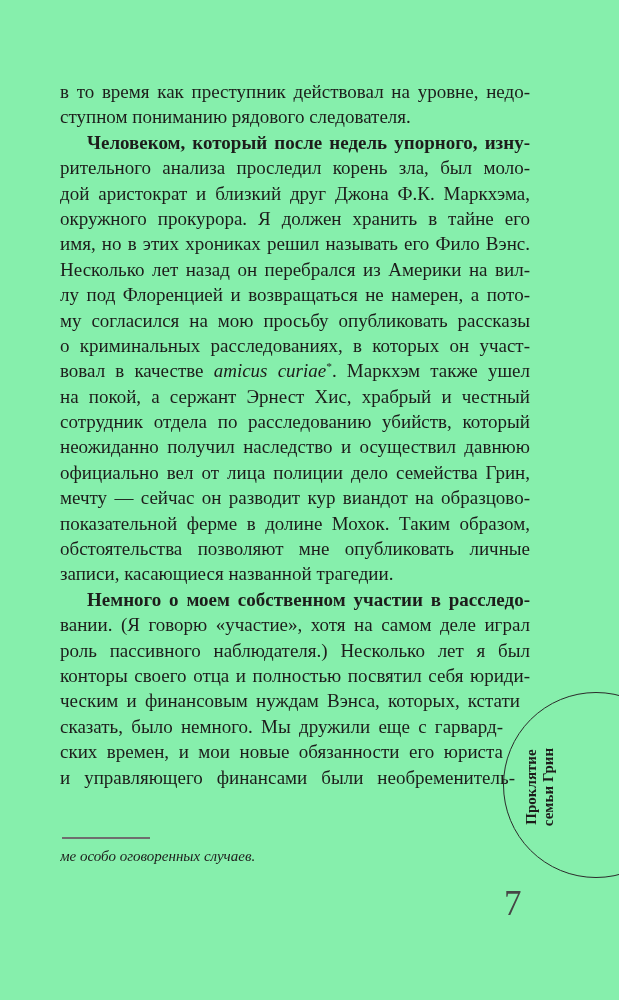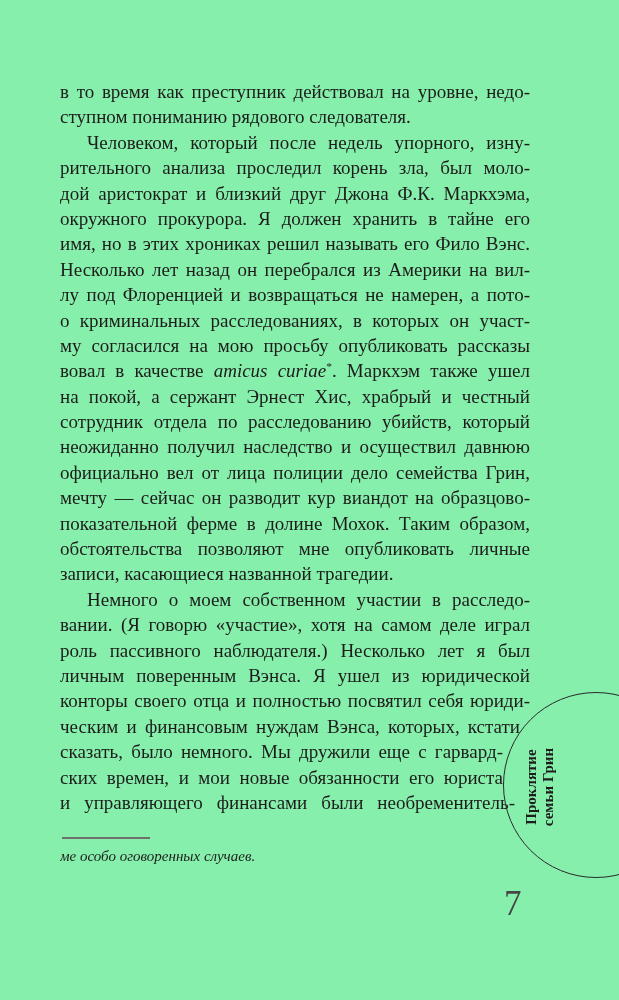--- a/index.html
+++ b/index.html
@@ -22,21 +22,21 @@
     width: 470px;
     font-size: 19px;
   }
   .line {
     height: 25.4px;
     line-height: 25.4px;
     text-align: justify;
     overflow: hidden;
   }
   .j::after { content: ""; display: inline-block; width: 100%; height: 0; }
-  .line.ind { text-indent: 27px; }
+  .line.ind { text-indent: 27px; font-weight: bold; }
 
   i { font-style: italic; }
   sup { font-size: 60%; line-height: 0; vertical-align: super; }
 
   
   .rule {
     position: absolute;
     left: 62px;
     top: 837px;
     width: 88px;
@@ -98,35 +98,34 @@
   <div class="body-text">
       <div class="line j">в то время как преступник действовал на уровне, недо-</div>
       <div class="line">ступном пониманию рядового следователя.</div>
       <div class="line j ind">Человеком, который после недель упорного, изну-</div>
       <div class="line j">рительного анализа проследил корень зла, был моло-</div>
       <div class="line j">дой аристократ и близкий друг Джона Ф.К. Маркхэма,</div>
       <div class="line j">окружного прокурора. Я должен хранить в тайне его</div>
       <div class="line j">имя, но в этих хрониках решил называть его Фило Вэнс.</div>
       <div class="line j">Несколько лет назад он перебрался из Америки на вил-</div>
       <div class="line j">лу под Флоренцией и возвращаться не намерен, а пото-</div>
+      <div class="line j">му согласился на мою просьбу опубликовать рассказы</div>
       <div class="line j">о криминальных расследованиях, в которых он участ-</div>
-      <div class="line j">му согласился на мою просьбу опубликовать рассказы</div>
       <div class="line j"><span>вовал в качестве </span><i>amicus curiae</i><sup>*</sup><span>. Маркхэм также ушел</span></div>
       <div class="line j">на покой, а сержант Эрнест Хис, храбрый и честный</div>
       <div class="line j">сотрудник отдела по расследованию убийств, который</div>
       <div class="line j">неожиданно получил наследство и осуществил давнюю</div>
       <div class="line j">официально вел от лица полиции дело семейства Грин,</div>
       <div class="line j">мечту — сейчас он разводит кур виандот на образцово-</div>
       <div class="line j">показательной ферме в долине Мохок. Таким образом,</div>
       <div class="line j">обстоятельства позволяют мне опубликовать личные</div>
       <div class="line">записи, касающиеся названной трагедии.</div>
       <div class="line j ind">Немного о моем собственном участии в расследо-</div>
       <div class="line j">вании. (Я говорю «участие», хотя на самом деле играл</div>
       <div class="line j">роль пассивного наблюдателя.) Несколько лет я был</div>
-      <div class="line j">личным поверенным Вэнса. Я ушел из юридической</div>
       <div class="line j">конторы своего отца и полностью посвятил себя юриди-</div>
       <div class="line j" style="padding-right: 10px;">ческим и финансовым нуждам Вэнса, которых, кстати</div>
       <div class="line j" style="padding-right: 27px;">сказать, было немного. Мы дружили еще с гарвард-</div>
       <div class="line j" style="padding-right: 27px;">ских времен, и мои новые обязанности его юриста</div>
       <div class="line j" style="padding-right: 15px;">и управляющего финансами были необременитель-</div>
     </div>
   <div class="rule"></div>
   <div class="footnote">
       <div class="fline"><i>ме особо оговоренных случаев.</i></div>
     </div>

